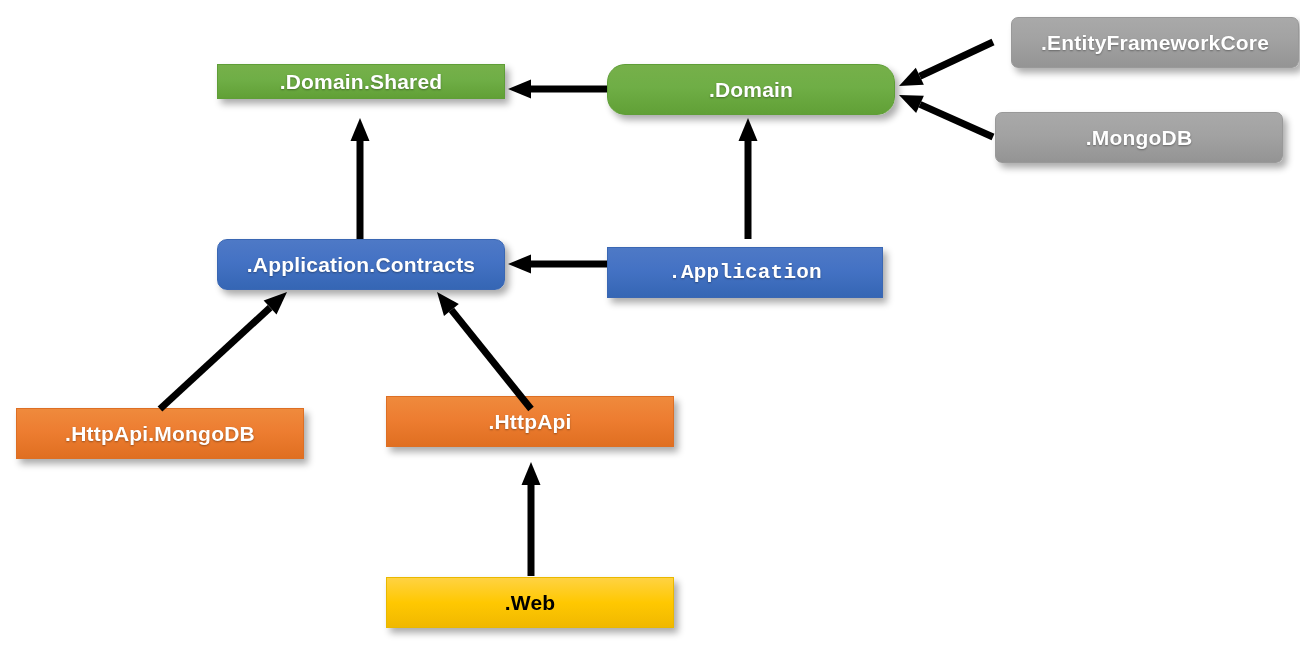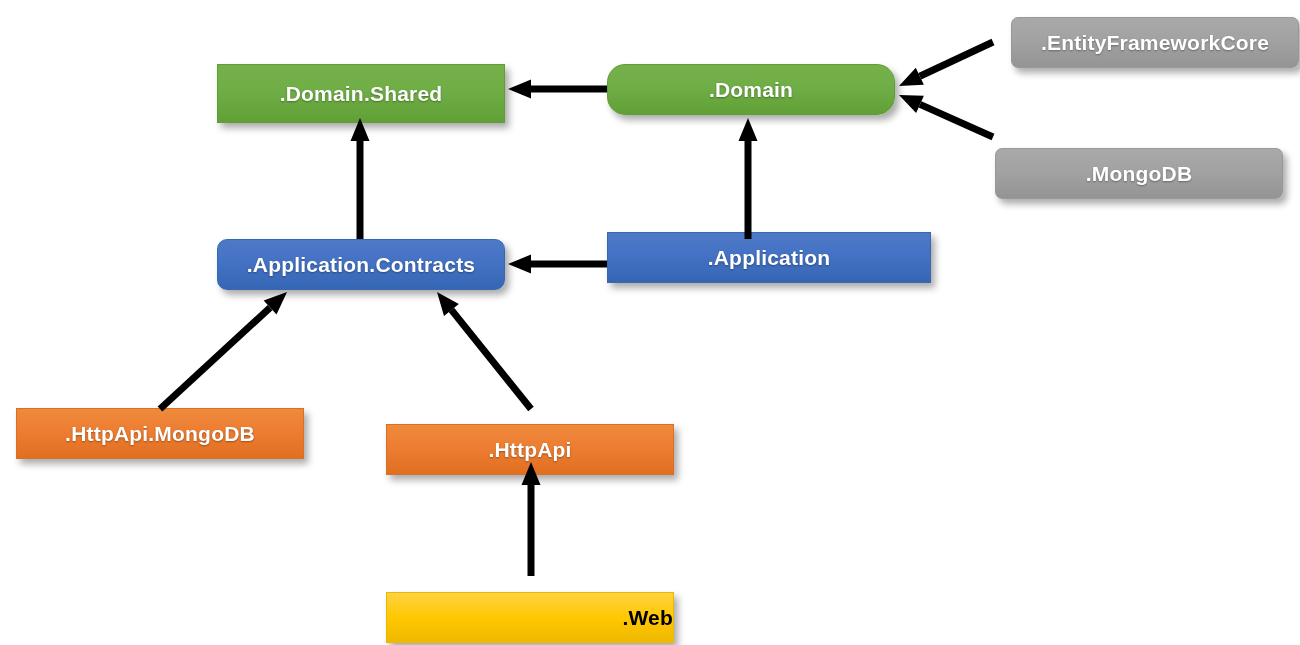--- a/index.html
+++ b/index.html
@@ -100,40 +100,40 @@
       </g>
       <g>
         <line x1="531" y1="409" x2="451.40533259259286" y2="309.93004163120605" stroke="#000000" stroke-width="7" stroke-linecap="butt"></line>
         <polygon points="437,292 458.8112193533084,303.9800129516568 443.9994458318773,315.8800703107553" fill="#000000"></polygon>
       </g>
       <g>
         <line x1="531" y1="576" x2="531" y2="485" stroke="#000000" stroke-width="7" stroke-linecap="butt"></line>
         <polygon points="531,462 540.5,485 521.5,485" fill="#000000"></polygon>
       </g>
     </svg>
-<div class="node node-green" style="left: 217px; top: 64px; width: 288px; height: 59px;">
+<div class="node node-green" style="left: 217px; top: 64px; width: 288px; height: 35px;">
       <span>.Domain.Shared</span>
     </div>
     <div class="node node-green" style="left: 607px; top: 64px; width: 288px; height: 51px; border-radius: 18px;">
       <span>.Domain</span>
     </div>
     <div class="node node-gray" style="left: 995px; top: 17px; width: 288px; height: 51px; margin-left: 16px;">
       <span>.EntityFrameworkCore</span>
     </div>
-    <div class="node node-gray" style="left: 995px; top: 112px; width: 288px; height: 51px; margin-top: 36px;">
+    <div class="node node-gray" style="left: 995px; top: 112px; width: 288px; height: 51px;">
       <span>.MongoDB</span>
     </div>
     <div class="node node-blue" style="left: 217px; top: 239px; width: 288px; height: 51px; border-radius: 10px;">
       <span>.Application.Contracts</span>
     </div>
-    <div class="node node-blue" style="left: 607px; top: 232px; width: 324px; height: 51px;">
+    <div class="node node-blue" style="left: 607px; top: 247px; width: 276px; height: 51px; font-family: Liberation Mono, monospace;">
       <span>.Application</span>
     </div>
     <div class="node node-orange" style="left: 16px; top: 408px; width: 288px; height: 51px;">
       <span>.HttpApi.MongoDB</span>
     </div>
-    <div class="node node-orange" style="left: 386px; top: 424px; width: 288px; height: 51px;">
+    <div class="node node-orange" style="left: 386px; top: 396px; width: 288px; height: 51px;">
       <span>.HttpApi</span>
     </div>
-    <div class="node node-yellow" style="left: 386px; top: 592px; width: 288px; height: 51px; justify-content: flex-end;">
+    <div class="node node-yellow" style="left: 386px; top: 577px; width: 288px; height: 51px;">
       <span>.Web</span>
     </div>
   </div>
 
 </body></html>

